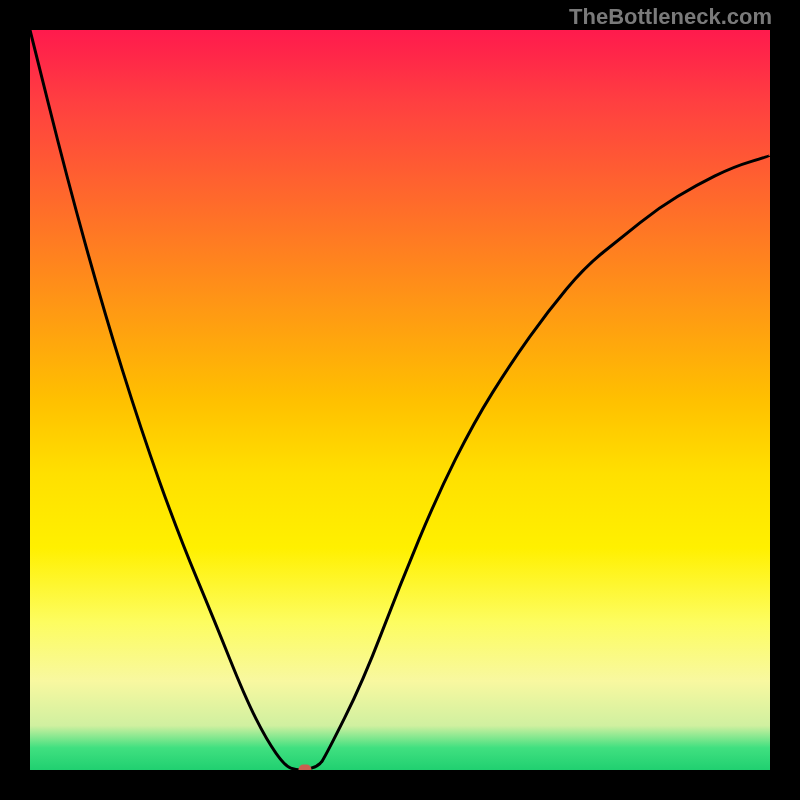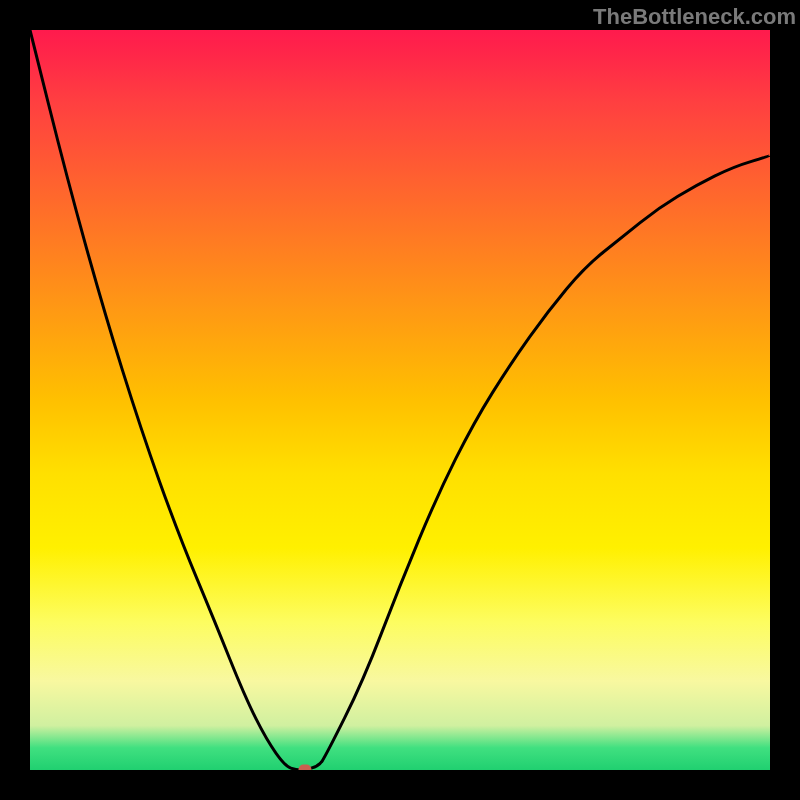--- a/index.html
+++ b/index.html
@@ -7,21 +7,21 @@
     padding: 0;
     width: 800px;
     height: 800px;
     background: #000;
     position: relative;
     font-family: Arial, sans-serif;
   }
   .watermark {
     position: absolute;
     top: 4px;
-    right: 4px;
+    right: 28px;
     font-size: 22px;
     font-weight: bold;
     color: #7a7a7a;
   }
   .plot-area {
     position: absolute;
     left: 30px;
     top: 30px;
     width: 740px;
     height: 740px;

